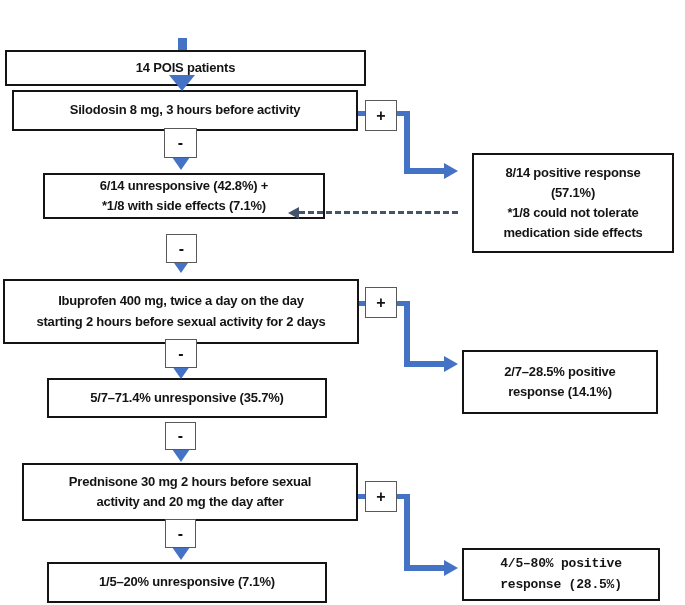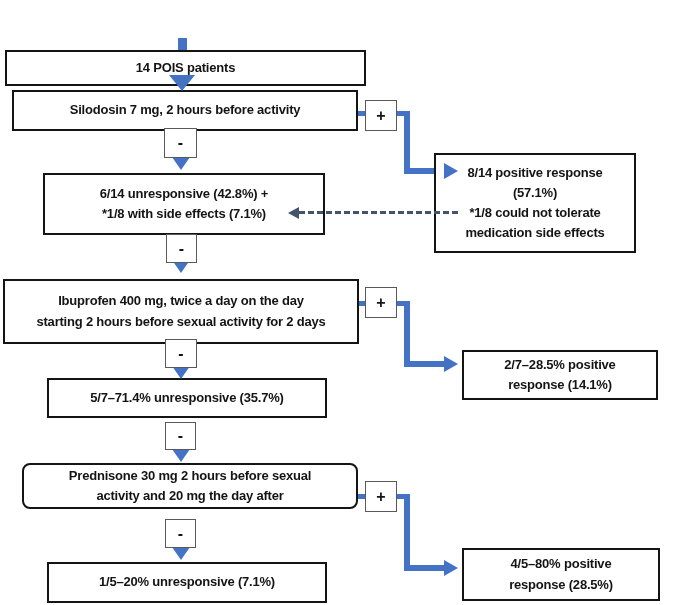--- a/index.html
+++ b/index.html
@@ -70,44 +70,44 @@
     z-index: 5;
   }
 </style>
 </head>
 <body>
 
 <div class="canvas">
 
   <div class="box" style="left:5px; top:2px; width:361px; height:36px;margin-top:48px;">14 POIS patients</div>
 
-  <div class="box" style="left:12px; top:90px; width:346px; height:41px;">Silodosin 7 mg, 2 hours before activity</div>
+  <div class="box" style="left:12px; top:90px; width:346px; height:41px;">Silodosin 8 mg, 3 hours before activity</div>
 
-  <div class="box" style="left:43px; top:173px; width:282px; height:62px;">6/14 unresponsive (42.8%) +
+  <div class="box" style="left:43px; top:173px; width:282px; height:46px;">6/14 unresponsive (42.8%) +
 *1/8 with side effects (7.1%)</div>
 
   <div class="box" style="left:3px; top:273px; width:356px; height:65px;margin-top:6px;">Ibuprofen 400 mg, twice a day on the day
 starting 2 hours before sexual activity for 2 days</div>
 
   <div class="box" style="left:47px; top:378px; width:280px; height:40px;text-align:right;">5/7–71.4% unresponsive (35.7%)</div>
 
-  <div class="box" style="left:22px; top:463px; width:336px; height:46px;border-radius:8px;">Prednisone 30 mg 2 hours before sexual
+  <div class="box" style="left:22px; top:463px; width:336px; height:58px;">Prednisone 30 mg 2 hours before sexual
 activity and 20 mg the day after</div>
 
   <div class="box" style="left:47px; top:562px; width:280px; height:41px;">1/5–20% unresponsive (7.1%)</div>
 
-  <div class="box" style="left:434px; top:153px; width:202px; height:100px;">8/14 positive response
+  <div class="box" style="left:472px; top:153px; width:202px; height:100px;">8/14 positive response
 (57.1%)
 *1/8 could not tolerate
 medication side effects</div>
 
-  <div class="box" style="left:462px; top:350px; width:196px; height:50px;">2/7–28.5% positive
+  <div class="box" style="left:462px; top:350px; width:196px; height:64px;">2/7–28.5% positive
 response (14.1%)</div>
 
-  <div class="box" style="left:462px; top:548px; width:198px; height:53px;">4/5–80% positive
+  <div class="box" style="left:462px; top:548px; width:198px; height:53px;font-family:Liberation Mono, monospace;">4/5–80% positive
 response (28.5%)</div>
 
   <div class="seg" style="left:178px; top:38px; width:9px; height:38px;"></div>
   <div class="tri down big" style="left:169px; top:75px;"></div>
 
   <div class="sign" style="left:164px; top:128px; width:33px; height:30px;">-</div>
   <div class="tri down" style="left:172px; top:157px;"></div>
 
   <div class="sign" style="left:166px; top:234px; width:31px; height:29px;">-</div>
   <div class="tri down" style="left:172px; top:260px;"></div>

